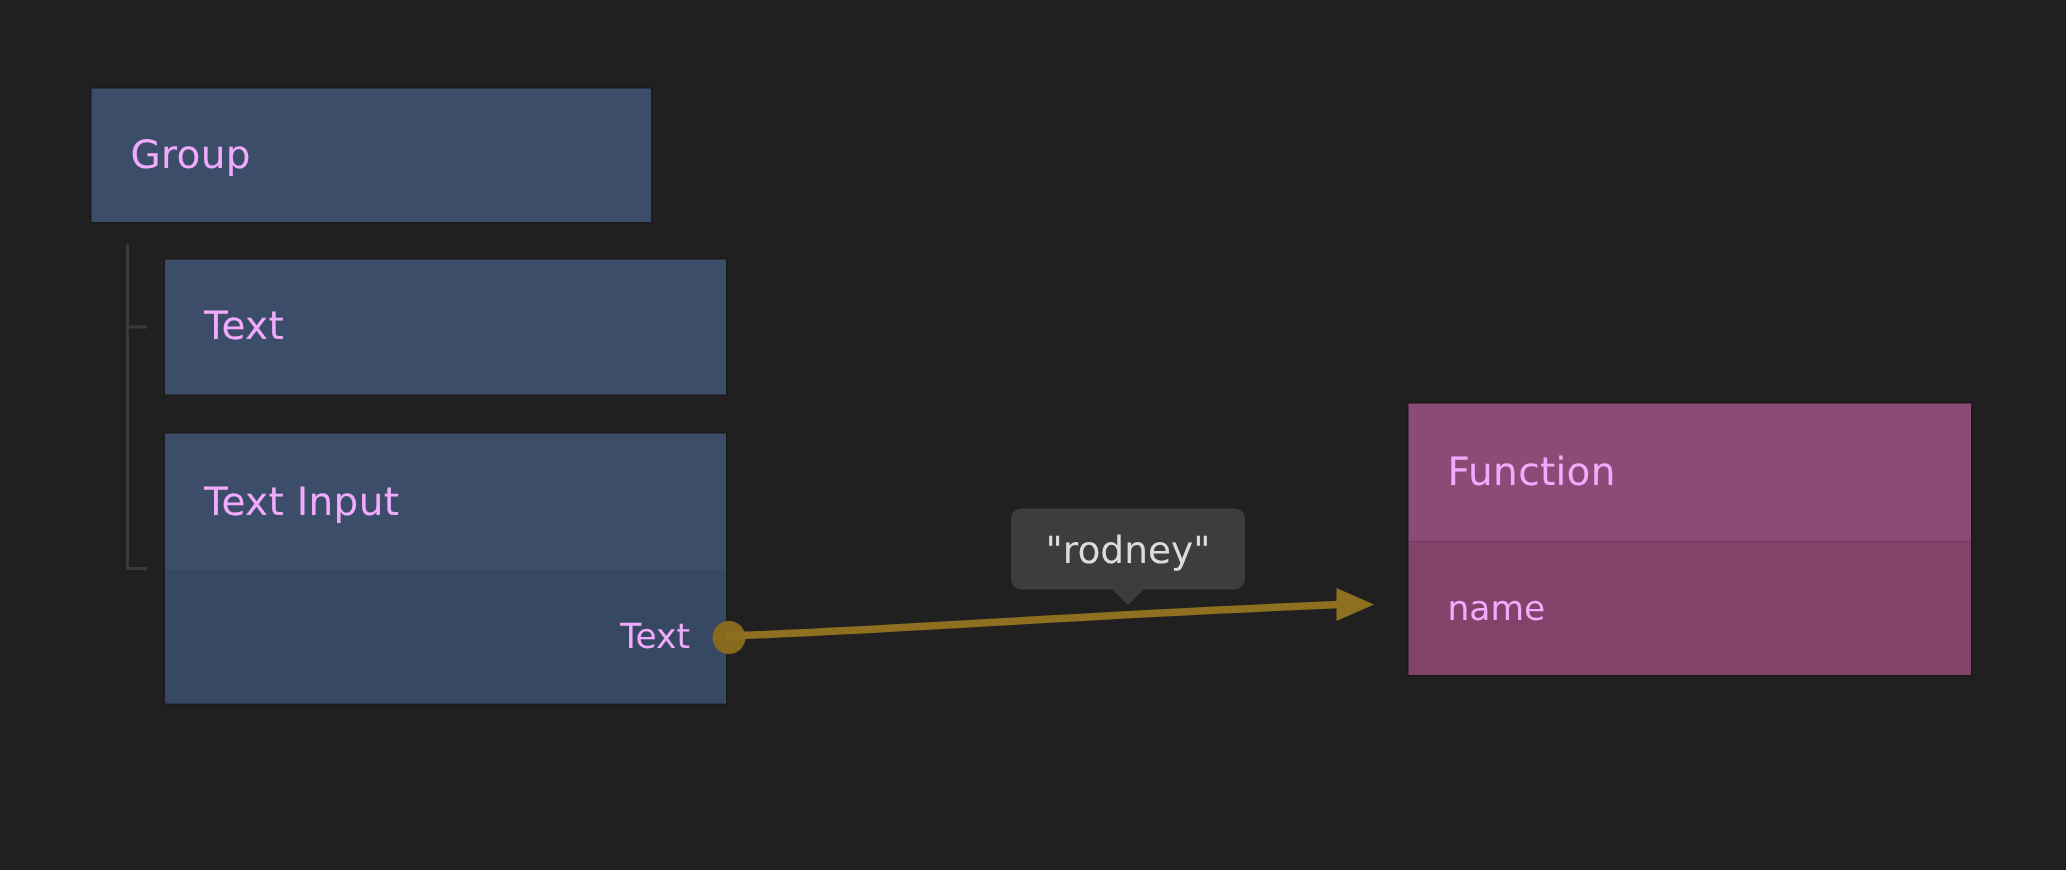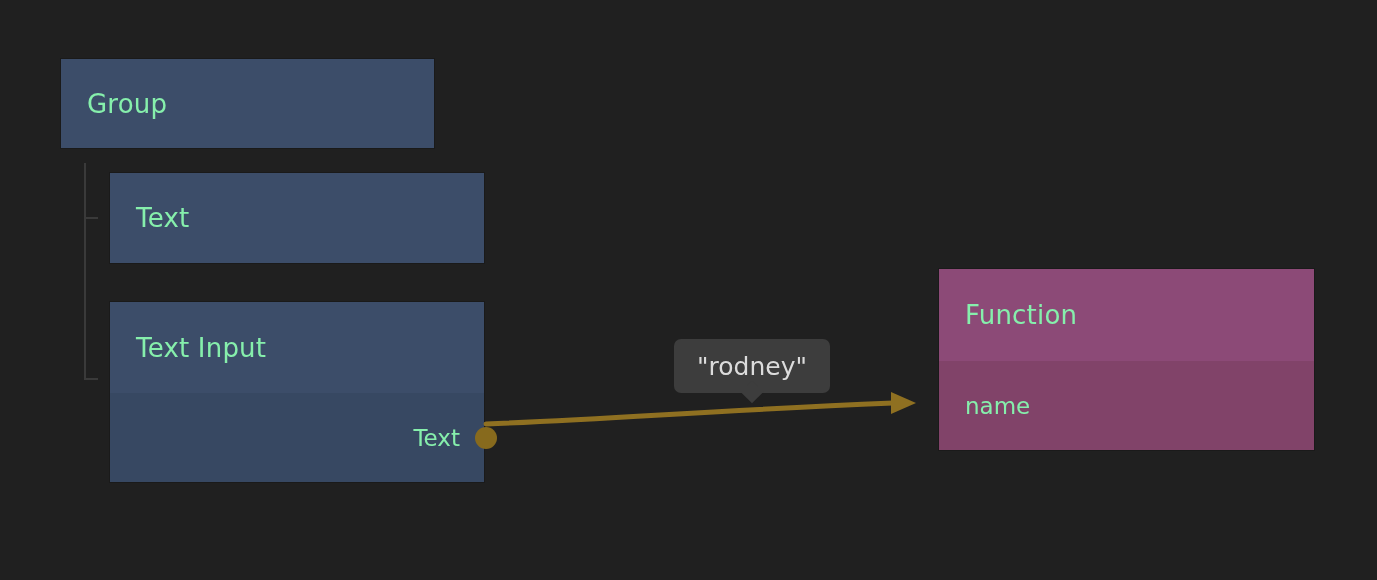--- a/index.html
+++ b/index.html
@@ -17,21 +17,21 @@
     position: absolute;
     left: 0; top: 0;
     width: 1377px; height: 580px;
     z-index: 2;
     pointer-events: none;
   }
 
   .node {
     position: absolute;
     z-index: 1;
-    color: #86efac;
+    color: #f0abfc;
     box-shadow: 0 0 0 1px rgba(0,0,0,0.18);
   }
   .node-header {
     display: flex;
     align-items: center;
     padding: 0 26px;
     width: 100%;
   }
   .node-title {
     font-size: 26px;
@@ -43,21 +43,21 @@
     width: 100%;
   }
 
   
   #node-group       { left: 61px;  top: 59px;  width: 373px; height: 89px; }
   #node-group .node-header { height: 89px; }
 
   #node-text        { left: 110px; top: 173px; width: 374px; height: 90px; }
   #node-text .node-header { height: 90px; }
 
-  #node-text-input  { left: 110px; top: 302px; width: 374px; height: 180px; }
+  #node-text-input  { left: 110px; top: 289px; width: 374px; height: 180px; }
   #node-text-input .node-header { height: 91px; }
   #node-text-input .node-body   { height: 89px; }
 
   #node-function    { left: 939px; top: 269px; width: 375px; height: 181px; }
   #node-function .node-header { height: 92px; }
   #node-function .node-body   { height: 89px; }
 
   .port-row {
     position: absolute;
     left: 0; top: 0;

